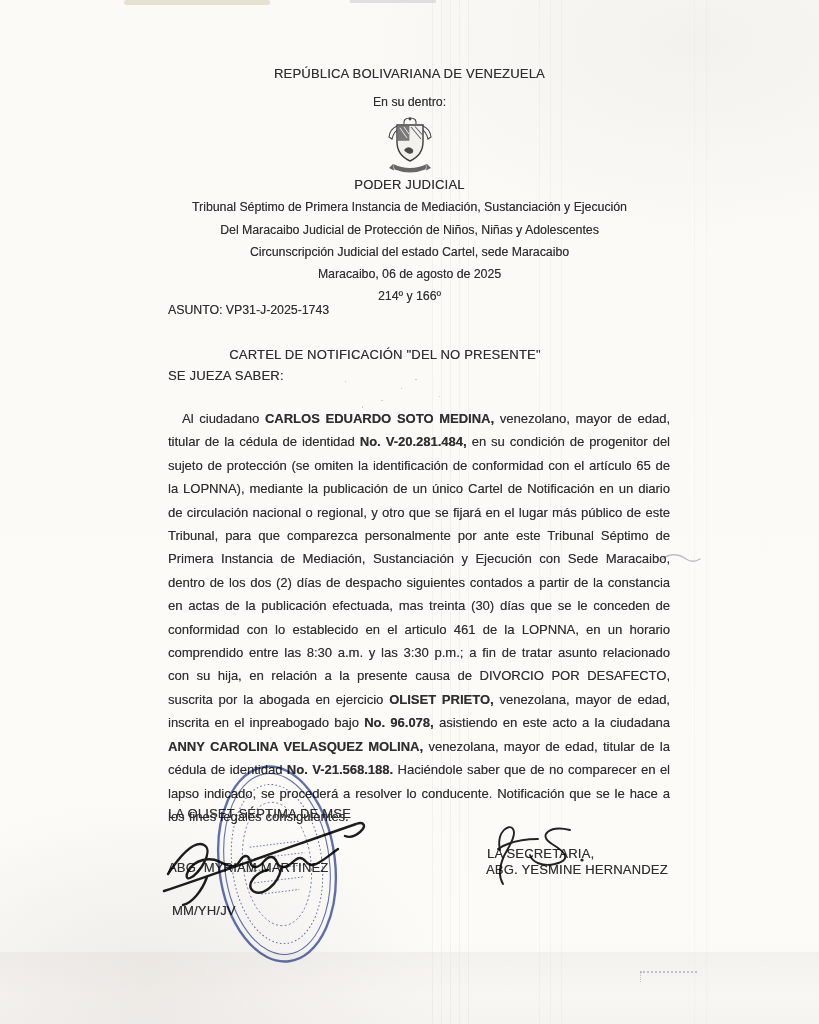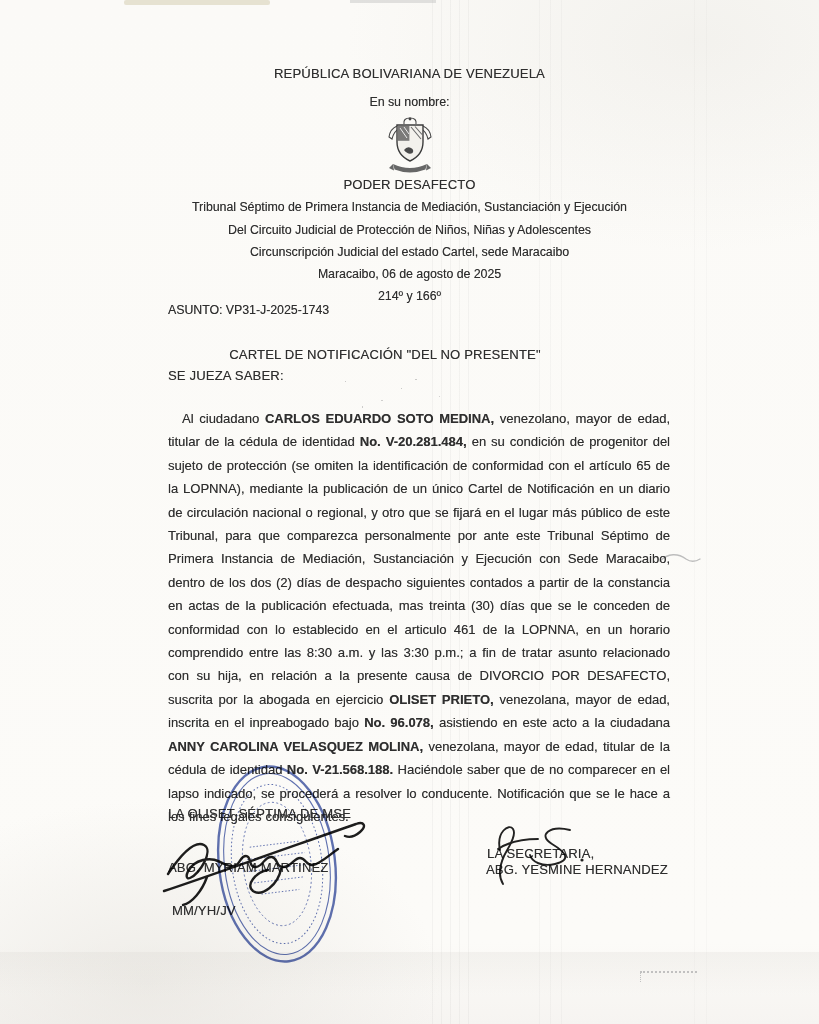--- a/index.html
+++ b/index.html
@@ -62,43 +62,43 @@
   <div class="top-smudge2"></div>
   <div class="speckles"></div>
   <div class="bottom-shade"></div>
   <div class="title-dot"></div>
   <div class="dotted-artifact"></div>
   <svg class="edge-squiggle" width="44" height="16" viewBox="0 0 44 16">
     <path d="M2,11 C10,3 20,3 28,9 C33,12.5 38,11.5 42,9" fill="none" stroke="#bdbdbd" stroke-width="1.4" stroke-linecap="round"></path>
   </svg>
 
   <div class="txt center hdr" style="top:66px;">REPÚBLICA BOLIVARIANA DE VENEZUELA</div>
-  <div class="txt center hdr-sm" style="top:95px;">En su nombre:</div>
+  <div class="txt center hdr-sm" style="top:95px;">En su dentro:</div>
 
   <div style="position:absolute;left:50%;top:114px;margin-left:-23px;">
     <svg width="46" height="62" viewBox="0 0 46 62">
       <g stroke="#454545" fill="none" stroke-width="1.1">
         <path d="M23,4 q-7,0 -6,6 M23,4 q7,0 6,6"></path>
         <circle cx="23" cy="5" r="1.4" fill="#454545" stroke="none"></circle>
         <path d="M10,12 q-7,3 -8,11 l3,2 q2,-8 7,-10"></path>
         <path d="M36,12 q7,3 8,11 l-3,2 q-2,-8 -7,-10"></path>
       </g>
       <path d="M10,11 h26 v17 q0,13 -13,19 q-13,-6 -13,-19 z" fill="#f3f1ec" stroke="#3c3c3c" stroke-width="1.4"></path>
       <path d="M10.8,11.8 h11.6 v15 H10.8 z" fill="#5c5c5c" opacity=".8"></path>
       <path d="M13,14 l7,10 M17,13 l5,7" stroke="#ececec" stroke-width="1"></path>
       <path d="M24,13 l10,12 M28,12.5 l7,8" stroke="#6a6a6a" stroke-width="1.1"></path>
       <path d="M17,36 q3,-4 7,-2 q3.5,2 1.5,5 q-4,2.5 -8.5,-3 z" fill="#4a4a4a"></path>
       <path d="M6,50 q17,8 34,0 l-1.6,5.5 q-15.5,6 -30.8,0 z" fill="#565656" opacity=".9"></path>
       <path d="M6,50 l-4,4 l5,2.4 z M40,50 l4,4 l-5,2.4 z" fill="#565656" opacity=".9"></path>
     </svg>
   </div>
 
-  <div class="txt center hdr" style="top:177px;">PODER DESAFECTO</div>
+  <div class="txt center hdr" style="top:177px;">PODER JUDICIAL</div>
   <div class="txt center hdr-sm" style="top:200px;">Tribunal Séptimo de Primera Instancia de Mediación, Sustanciación y Ejecución</div>
-  <div class="txt center hdr-sm" style="top:223px;">Del Circuito Judicial de Protección de Niños, Niñas y Adolescentes</div>
+  <div class="txt center hdr-sm" style="top:223px;">Del Maracaibo Judicial de Protección de Niños, Niñas y Adolescentes</div>
   <div class="txt center hdr-sm" style="top:245px;">Circunscripción Judicial del estado Cartel, sede Maracaibo</div>
   <div class="txt center hdr-sm" style="top:267px;">Maracaibo, 06 de agosto de 2025</div>
   <div class="txt center hdr-sm" style="top:289px;">214º y 166º</div>
 
   <div class="txt hdr-sm" style="left:168px;top:303px;">ASUNTO: VP31-J-2025-1743</div>
 
   <div class="txt hdr" style="left:165px;top:347px;width:440px;text-align:center;">CARTEL DE NOTIFICACIÓN "DEL NO PRESENTE"</div>
   <div class="txt hdr" style="left:168px;top:368px;">SE JUEZA SABER:</div>
 
   <div class="body-par"><span>Al ciudadano </span><b>CARLOS EDUARDO SOTO MEDINA,</b><span> venezolano, mayor de edad, titular de la cédula de identidad </span><b>No. V-20.281.484,</b><span> en su condición de progenitor del sujeto de protección (se omiten la identificación de conformidad con el artículo 65 de la LOPNNA), mediante la publicación de un único Cartel de Notificación en un diario de circulación nacional o regional, y otro que se fijará en el lugar más público de este Tribunal, para que comparezca personalmente por ante este Tribunal Séptimo de Primera Instancia de Mediación, Sustanciación y Ejecución con Sede Maracaibo, dentro de los dos (2) días de despacho siguientes contados a partir de la constancia en actas de la publicación efectuada, mas treinta (30) días que se le conceden de conformidad con lo establecido en el articulo 461 de la LOPNNA, en un horario comprendido entre las 8:30 a.m. y las 3:30 p.m.; a fin de tratar asunto relacionado con su hija, en relación a la presente causa de DIVORCIO POR DESAFECTO, suscrita por la abogada en ejercicio </span><b>OLISET PRIETO,</b><span> venezolana, mayor de edad, inscrita en el inpreabogado bajo </span><b>No. 96.078,</b><span> asistiendo en este acto a la ciudadana </span><b>ANNY CAROLINA VELASQUEZ MOLINA,</b><span> venezolana, mayor de edad, titular de la cédula de identidad </span><b>No. V-21.568.188.</b><span> Haciéndole saber que de no comparecer en el lapso indicado, se procederá a resolver lo conducente. Notificación que se le hace a los fines legales consiguientes.</span></div>

